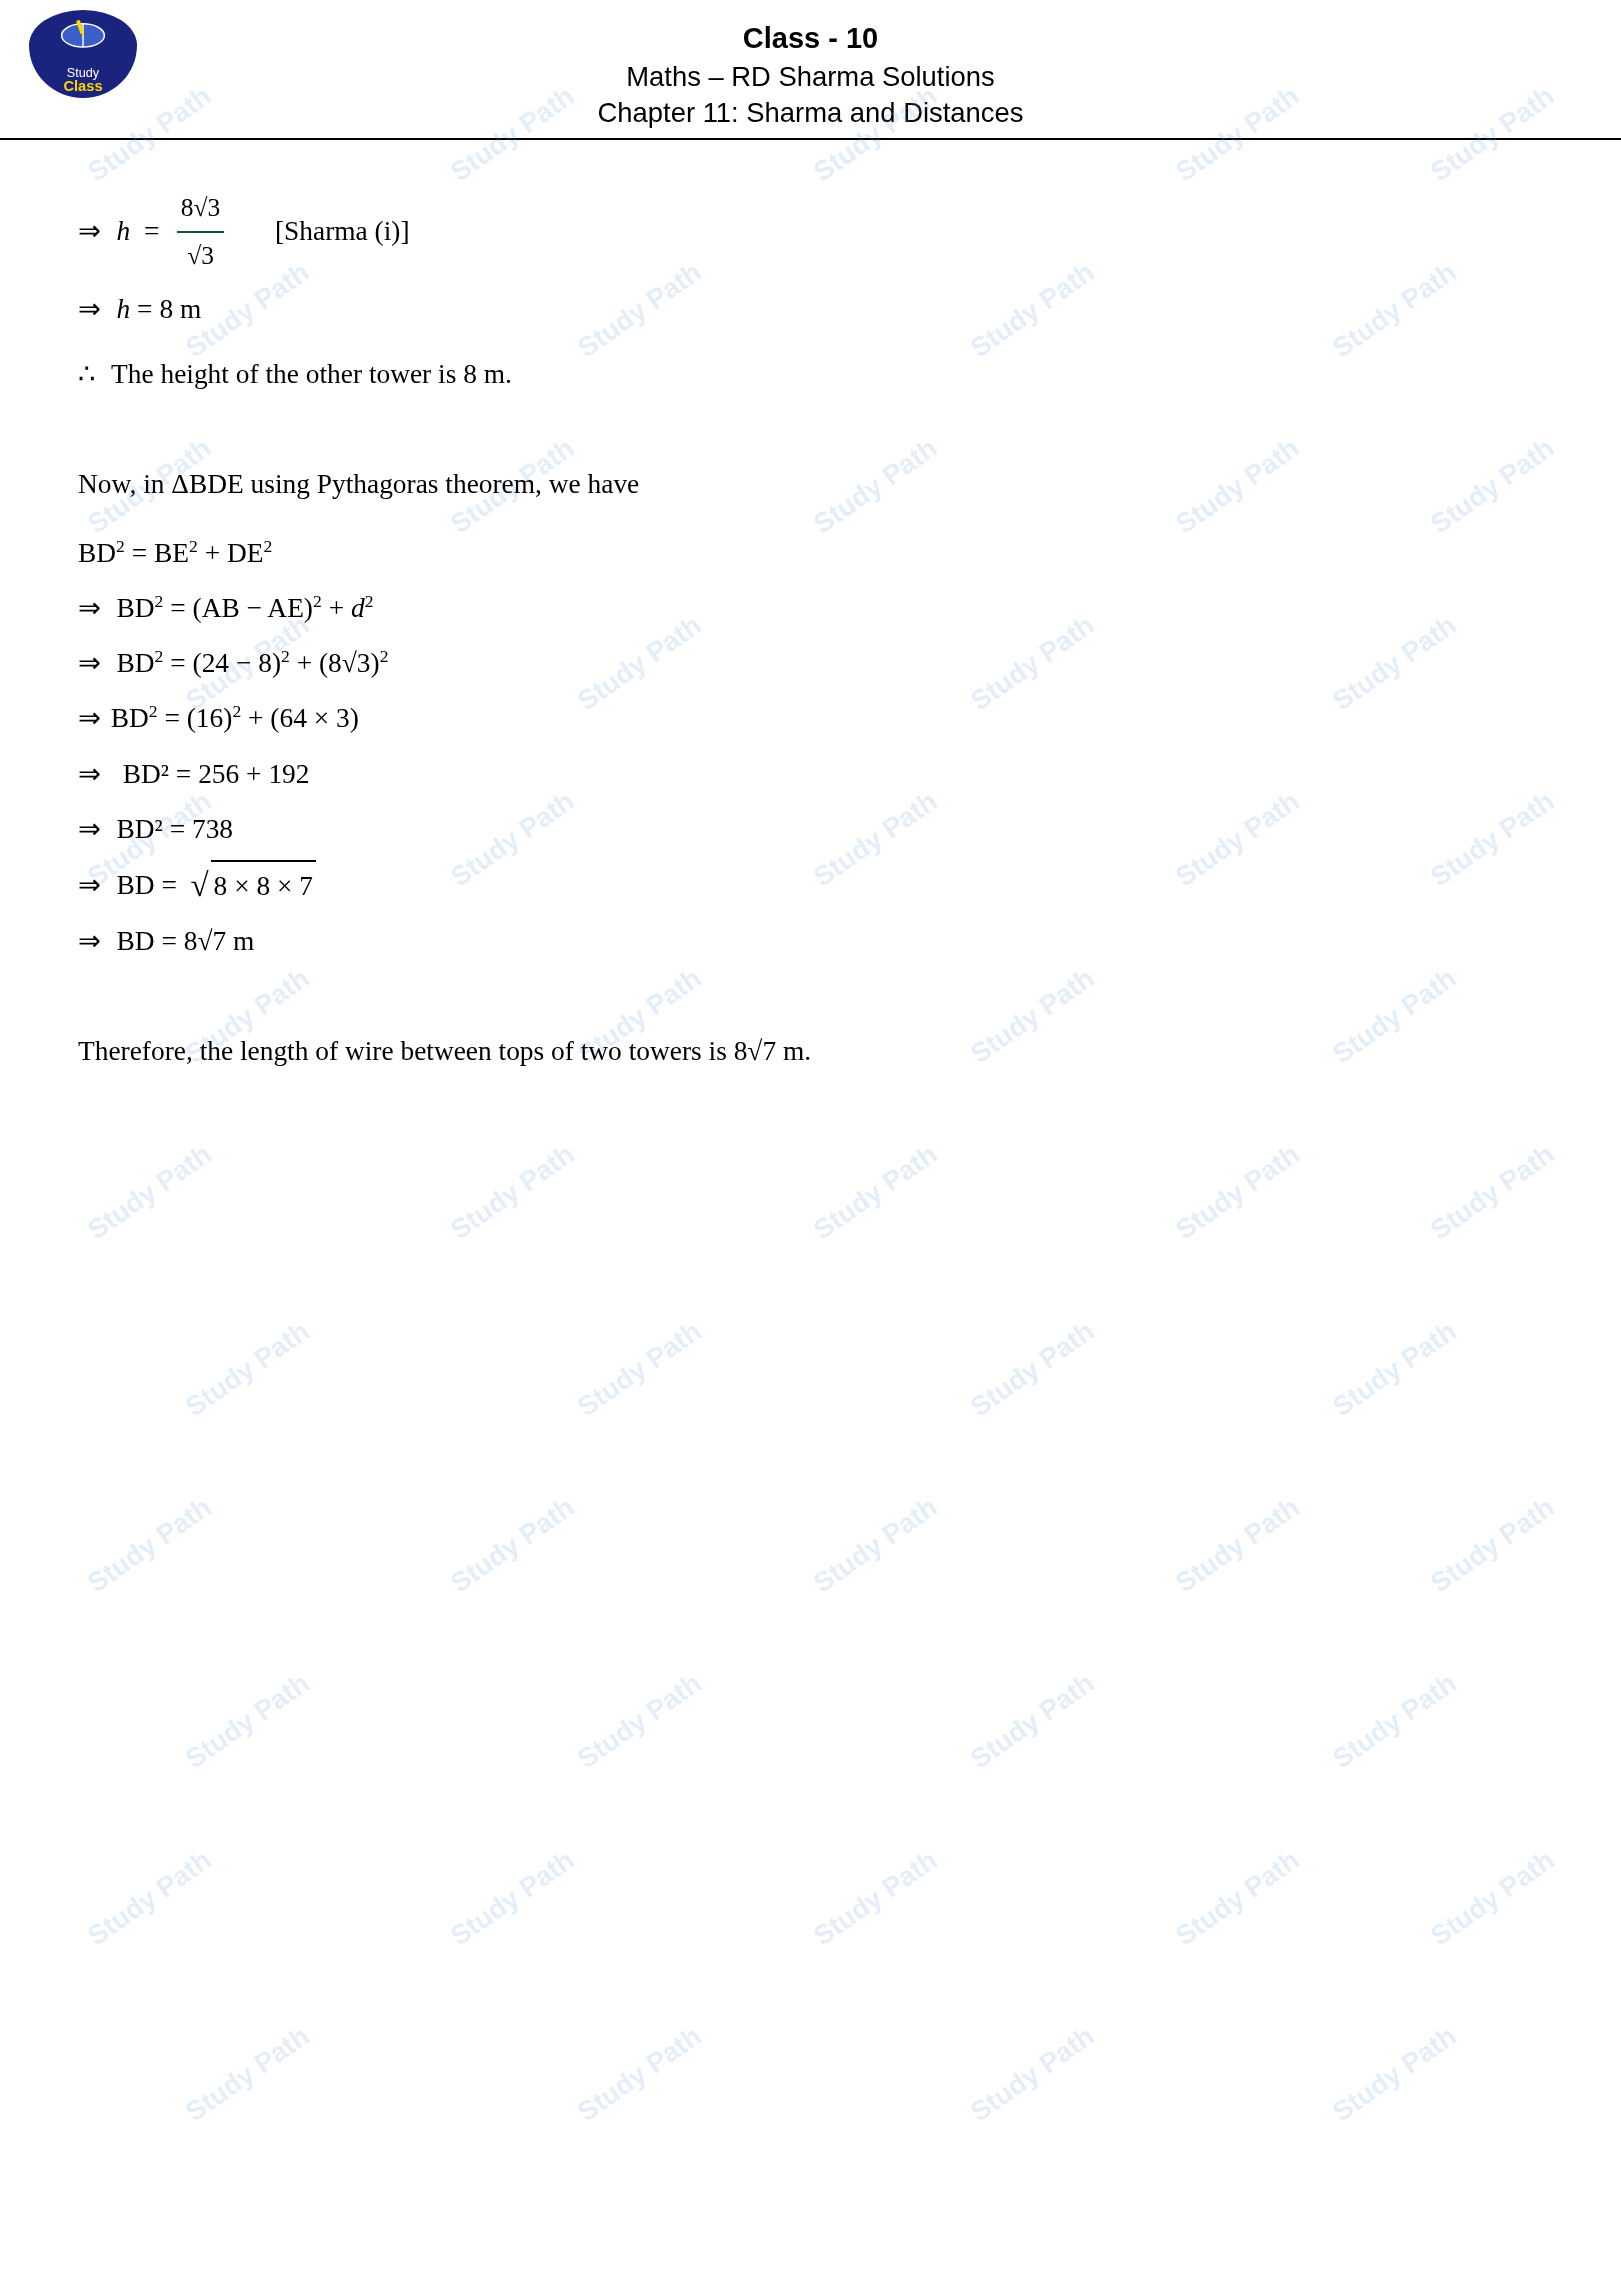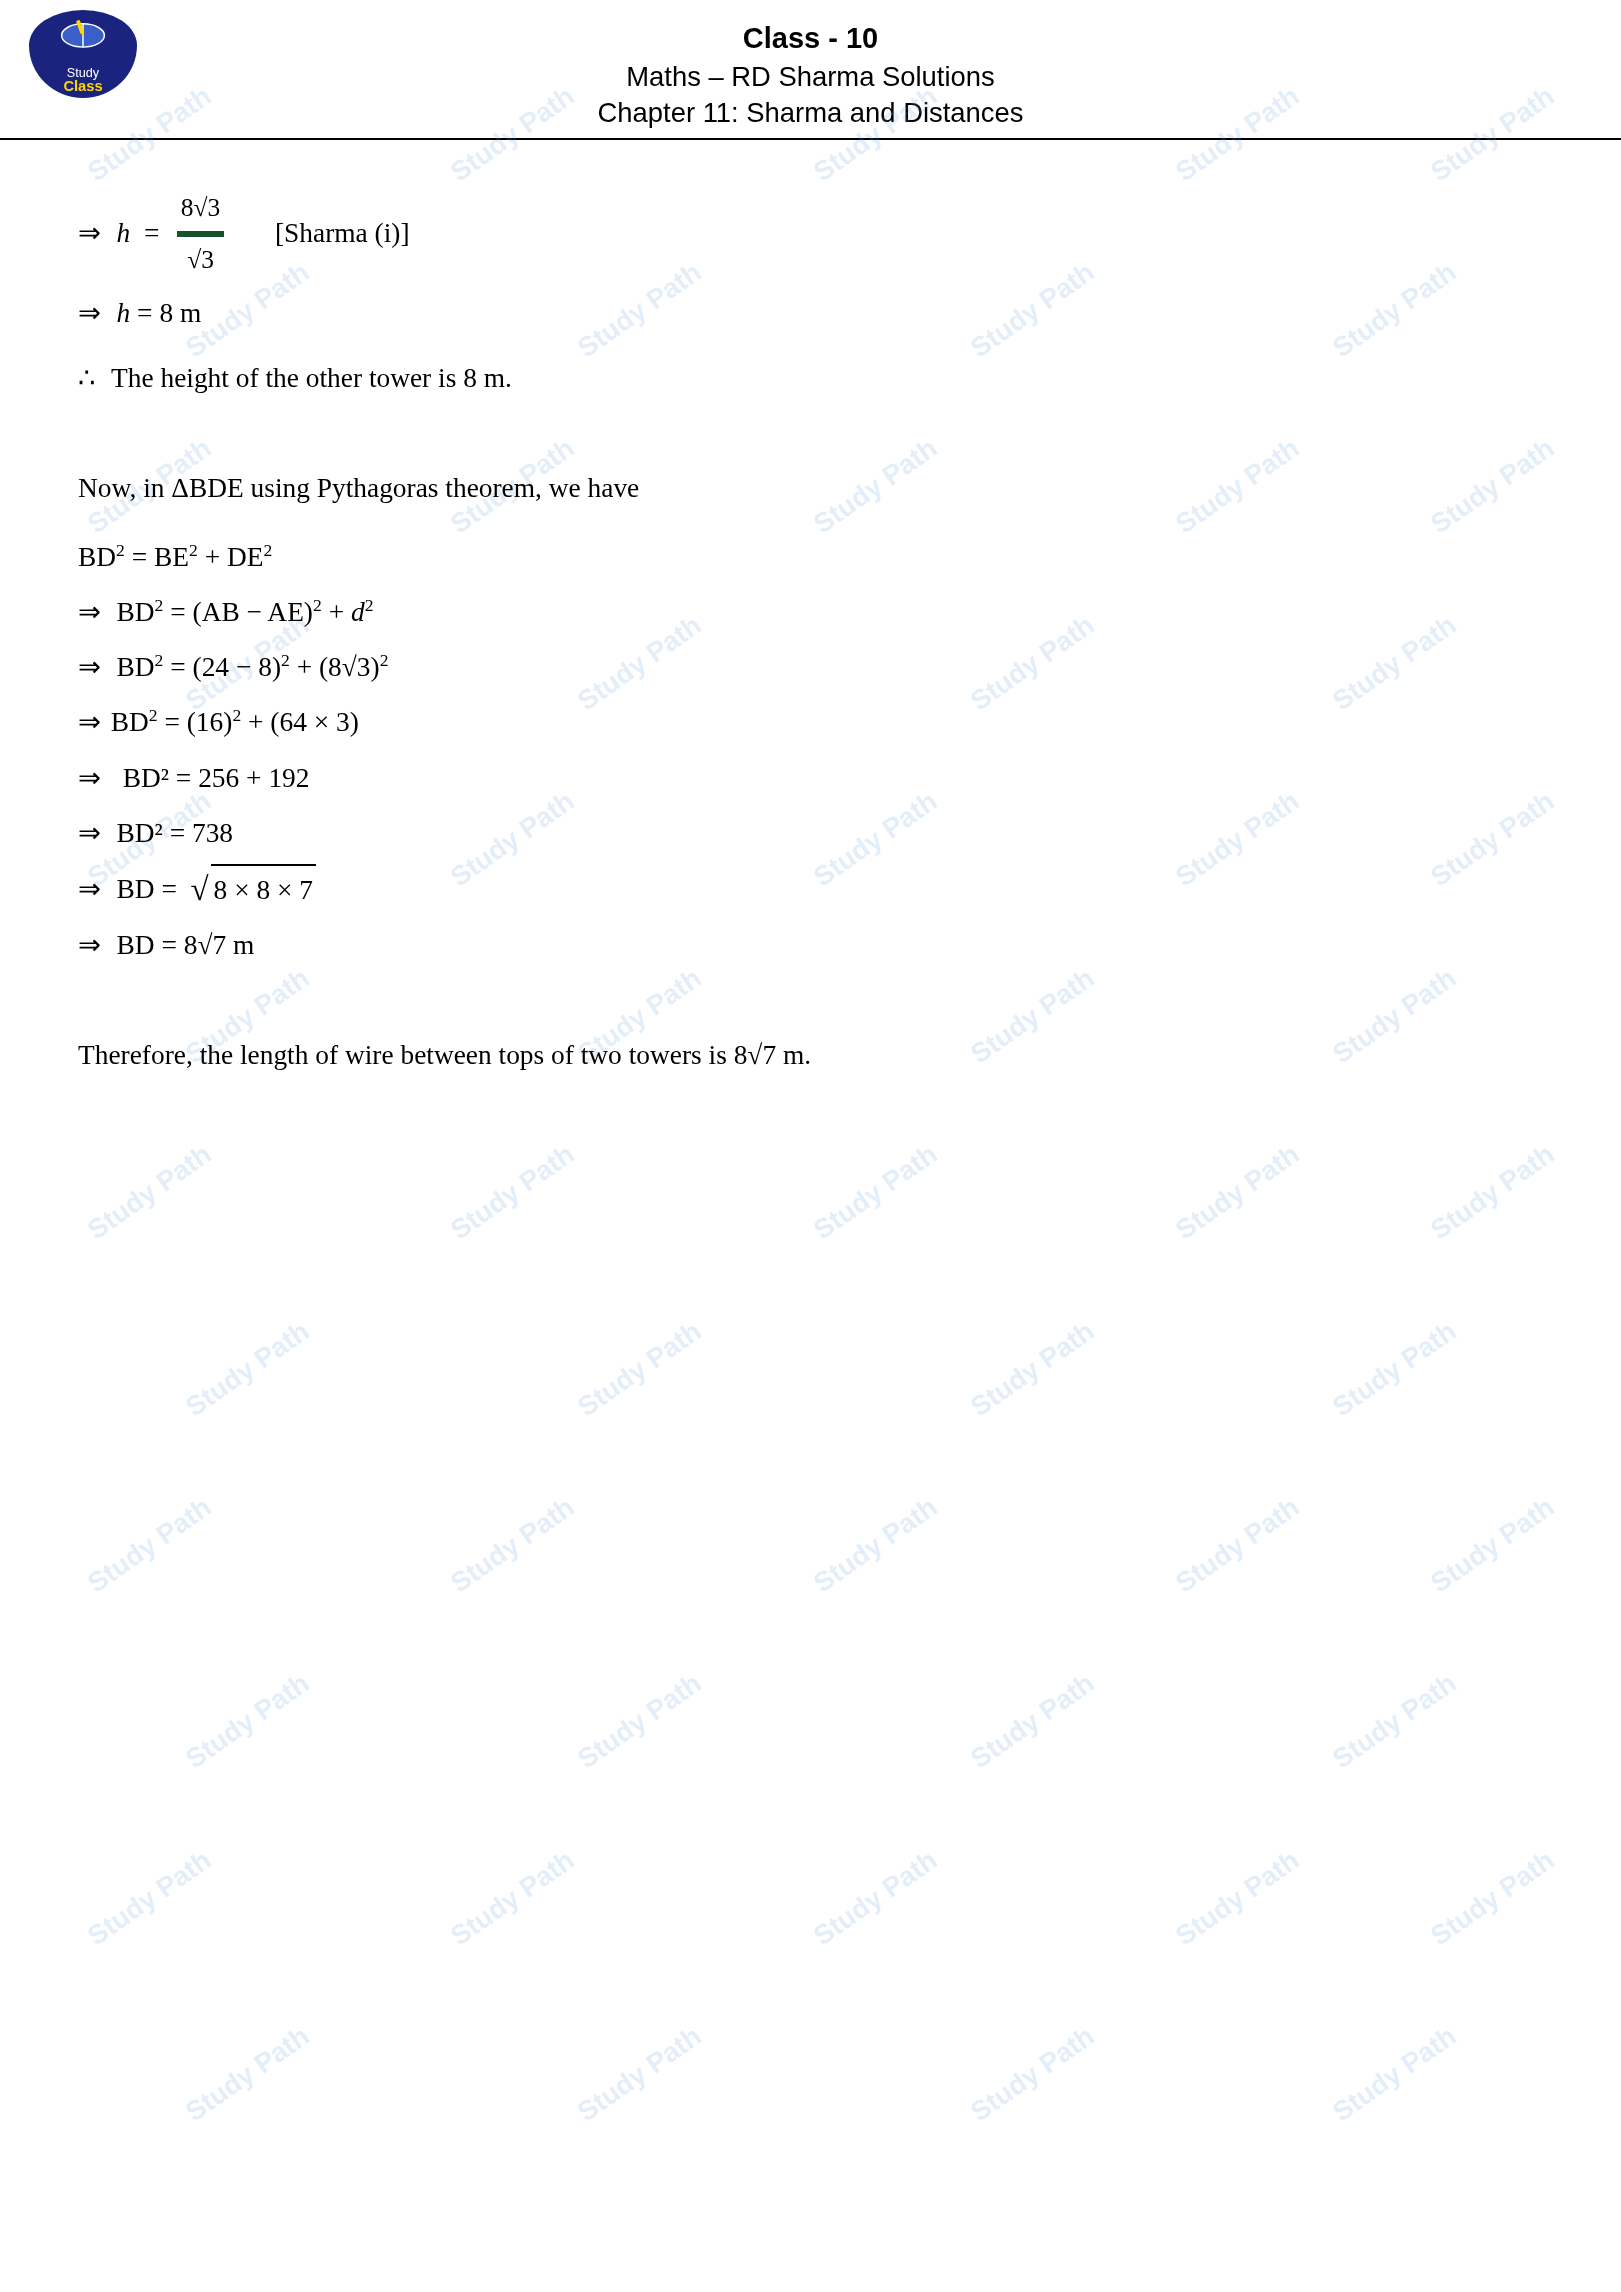--- a/index.html
+++ b/index.html
@@ -133,21 +133,21 @@
 
     .fraction {
       display: inline-flex;
       flex-direction: column;
       align-items: center;
       vertical-align: middle;
       margin: 0 3.9px;
     }
 
     .fraction .numerator {
-      border-bottom: 6px solid #14532d;
+      border-bottom: 2px solid #14532d;
       padding: 0 3.9px;
       font-size: 25.5px;
     }
 
     .fraction .denominator {
       padding: 0 3.9px;
       font-size: 25.5px;
     }
 
     .sqrt {

